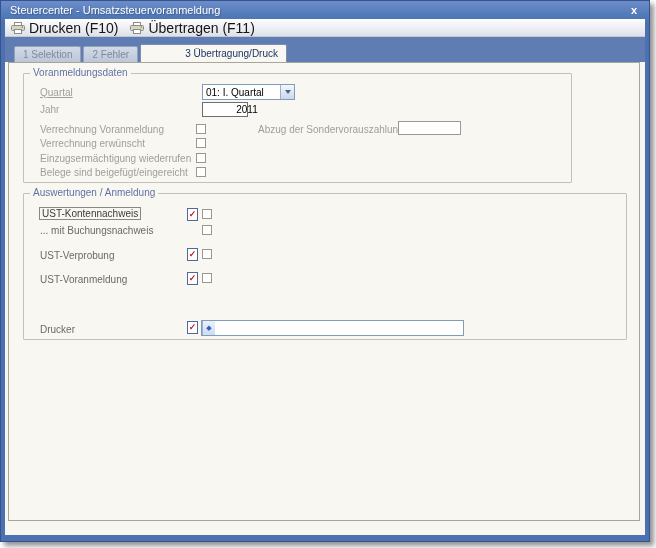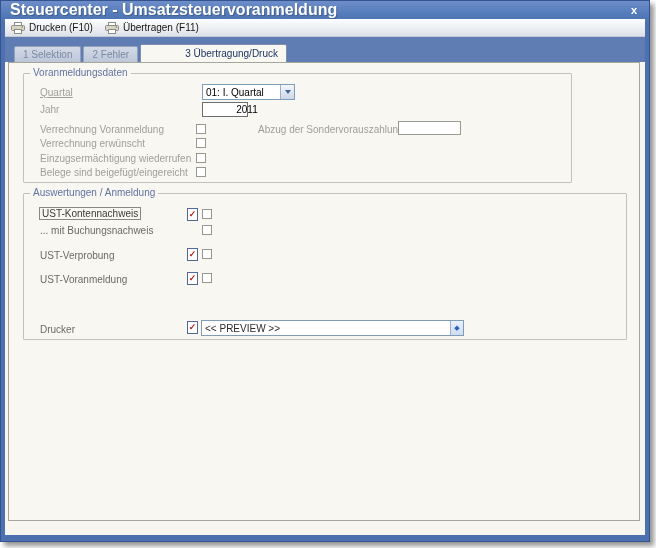--- a/index.html
+++ b/index.html
@@ -9,28 +9,28 @@
   
   .window {
     position:absolute; left:0; top:0; width:650px; height:542px;
     background:linear-gradient(#6d8dc9 0px, #527ab8 14px, #4d71b0 22px, #4d71b0 100%);
     border:1px solid #35548f;
     box-shadow:4px 4px 5px rgba(90,90,90,0.65);
     display:flex; flex-direction:column;
     padding:0 4px 6px 4px;
   }
   .titlebar { height:18px; display:flex; align-items:center; justify-content:space-between; padding:0 6px 0 5px; }
-  .title-text { color:#ffffff; font-size:16px; font-weight:bold; text-shadow:1px 1px 1px rgba(0,0,0,.25);text-align:center; }
+  .title-text { color:#ffffff; font-size:11px; font-weight:normal; text-shadow:1px 1px 1px rgba(0,0,0,.25);text-align:center; }
   .close-x { color:#ffffff; font-size:11px; font-weight:bold; cursor:default; line-height:11px; padding:0 2px; }
 
   .client { flex:1; display:flex; flex-direction:column; background:#5f7db2; overflow:hidden; }
 
   
   .toolbar { height:18px; background:linear-gradient(#fefefe,#dde1e9); border-bottom:1px solid #c3c8d2; display:flex; align-items:center; padding-left:6px; gap:12px; flex:0 0 auto; }
-  .tbtn { display:flex; align-items:center; gap:4px; font-size:10px; color:#151515; cursor:default; }
+  .tbtn { display:flex; align-items:center; gap:4px; font-size:14px; color:#151515; cursor:default; }
   .tbtn svg { display:block; }
 
   
   .tabband { height:25px; background:#5f7db2; display:flex; align-items:flex-end; padding-left:9px; flex:0 0 auto; }
   .tab { height:16px; display:flex; align-items:center; font-size:10px; padding:0 8px; background:linear-gradient(#d3dae6,#bcc7d9); color:#7e89a0; border:1px solid #93a2bc; border-bottom:none; margin-right:2px; border-radius:2px 2px 0 0; }
   .tab.active { height:18px; background:#f8f7f2; color:#16305f; border-color:#7d8dab; position:relative; z-index:2;padding-left:44px; }
 
   
   .bodyarea { flex:1; background:#f7f6f0; position:relative; }
   .tabpanel { position:absolute; left:3px; top:0; right:5px; bottom:14px; border:1px solid #a6a69c; background:#f8f7f2; }
@@ -151,21 +151,20 @@
             <div class="dicon" style="left:163px; top:54px;">✓</div>
             <div class="cb" style="left:178px; top:55px;"></div>
 
             <span class="lbl2" style="left:16px; top:80px;">UST-Voranmeldung</span>
             <div class="dicon" style="left:163px; top:78px;">✓</div>
             <div class="cb" style="left:178px; top:79px;"></div>
 
             <span class="lbl2" style="left:16px; top:130px;">Drucker</span>
             <div class="dicon" style="left:163px; top:127px;">✓</div>
             <div class="combo" style="left:177px; top:126px; width:263px; height:16px;">
-              <span class="ctext" style="color:#2b2b2b;">&lt;&lt; PREVIEW &gt;&gt;</span>
               <span class="spinbtn">◆</span>
             </div>
           </div>
 
         </div>
       </div>
     </div>
   </div>
 </div>
 

